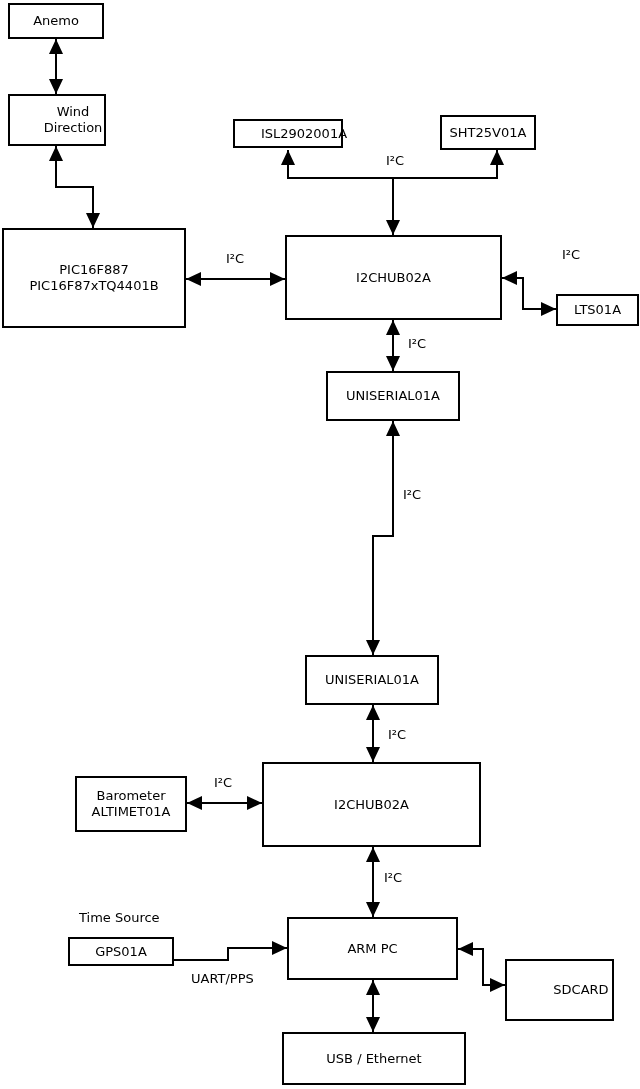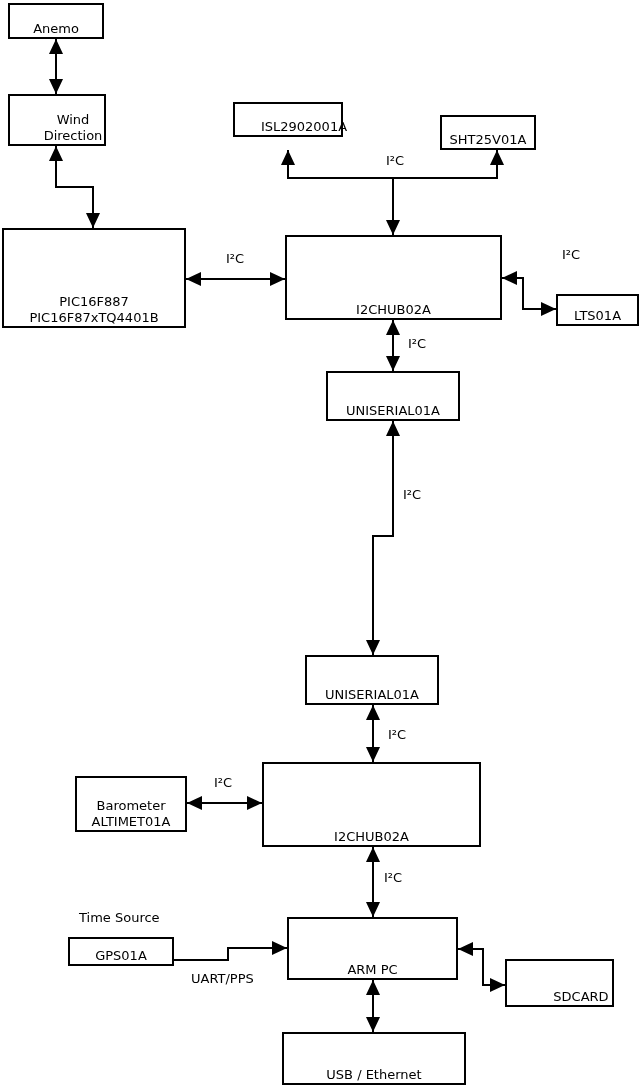--- a/index.html
+++ b/index.html
@@ -29,21 +29,21 @@
     fill: none;
   }
   .node {
     position: absolute;
     box-sizing: border-box;
     border: 2px solid #000000;
     background: #ffffff;
     display: flex;
     flex-direction: column;
     align-items: center;
-    justify-content: flex-end;
+    justify-content: center;
     text-align: center;
     line-height: 16px;
     white-space: nowrap;
   }
   .lbl {
     position: absolute;
     white-space: nowrap;
     line-height: 15px;
   }
 </style>
@@ -85,21 +85,21 @@
   <div class="node" style="left:8px; top:94px; width:98px; height:52px;padding-left:32px;">
     <div>Wind</div>
     <div>Direction</div>
   </div>
 
   <div class="node" style="left:2px; top:228px; width:184px; height:100px;">
     <div>PIC16F887</div>
     <div>PIC16F87xTQ4401B</div>
   </div>
 
-  <div class="node" style="left:233px; top:102px; width:110px; height:35px;padding-left:32px;">
+  <div class="node" style="left:233px; top:119px; width:110px; height:29px;padding-left:32px;">
     <div>ISL2902001A</div>
   </div>
 
   <div class="node" style="left:440px; top:115px; width:96px; height:35px;">
     <div>SHT25V01A</div>
   </div>
 
   <div class="node" style="left:285px; top:235px; width:217px; height:85px;">
     <div>I2CHUB02A</div>
   </div>
@@ -126,21 +126,21 @@
   </div>
 
   <div class="node" style="left:68px; top:937px; width:106px; height:29px;">
     <div>GPS01A</div>
   </div>
 
   <div class="node" style="left:287px; top:917px; width:171px; height:63px;">
     <div>ARM PC</div>
   </div>
 
-  <div class="node" style="left:505px; top:959px; width:109px; height:48px;padding-left:43px;">
+  <div class="node" style="left:505px; top:959px; width:109px; height:62px;padding-left:43px;">
     <div>SDCARD</div>
   </div>
 
   <div class="node" style="left:282px; top:1032px; width:184px; height:53px;">
     <div>USB / Ethernet</div>
   </div>
 
   <span class="lbl" style="left:386px; top:153px;">I²C</span>
   <span class="lbl" style="left:226px; top:251px;">I²C</span>
   <span class="lbl" style="left:562px; top:247px;">I²C</span>

